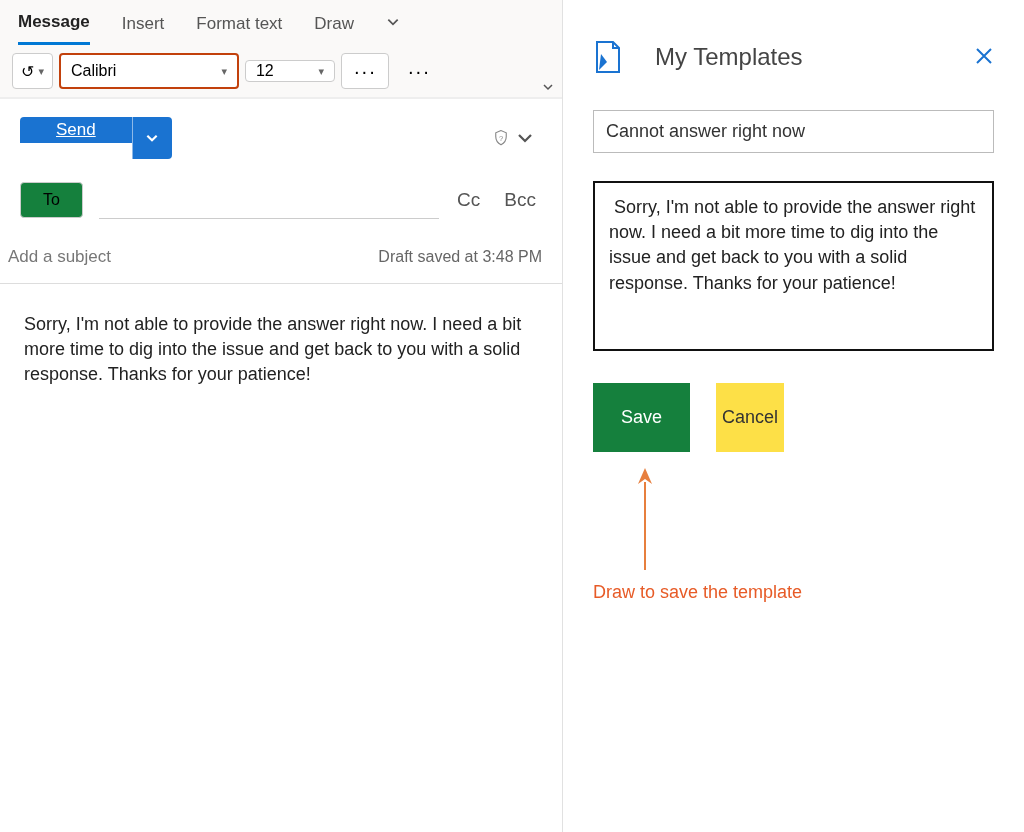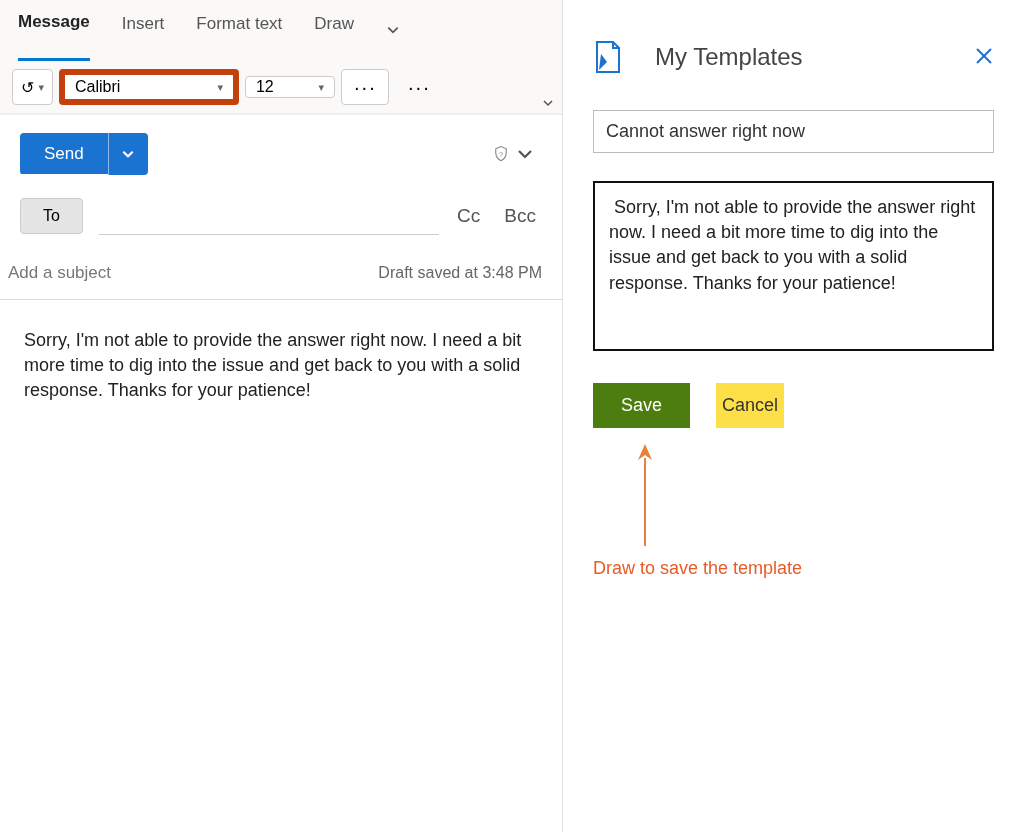--- a/index.html
+++ b/index.html
@@ -2,62 +2,62 @@
 <html><head>
 <meta charset="utf-8">
 <style>
   * { box-sizing: border-box; margin: 0; padding: 0; font-family: "Segoe UI", Arial, sans-serif; }
   body { background: #faf9f8; width: 1024px; height: 832px; overflow: hidden; display: flex; }
   .left-pane { width: 562px; height: 832px; display: flex; flex-direction: column; }
   .right-pane { width: 462px; height: 832px; border-left: 1px solid #e1e1e1; background: #fff; padding: 40px 30px 30px 30px; position: relative; }
 
   
   .tabs { display: flex; align-items: center; gap: 32px; padding: 12px 18px 0 18px; font-size: 17px; color: #555; }
-  .tab { padding-bottom: 26px; cursor: pointer; }
+  .tab { padding-bottom: 10px; cursor: pointer; }
   .tab.active { color: #222; font-weight: 600; border-bottom: 3px solid #0078d4; }
   .tab-overflow { padding-bottom: 10px; cursor: pointer; color: #555; }
 
   
   .toolbar { display: flex; align-items: center; gap: 6px; padding: 8px 12px; border-bottom: 1px solid #eee; position: relative; }
   .undo-btn { border: 1px solid #ccc; border-radius: 4px; height: 36px; padding: 0 8px; display: flex; align-items: center; gap: 4px; background: #fff; cursor: pointer; font-size: 16px; }
   .undo-btn .chev { font-size: 11px; color: #666; }
-  .font-select { border: 6px solid #c2410c; border-radius: 4px; height: 36px; padding: 4px 10px; display: flex; align-items: center; justify-content: space-between; background: #fff; cursor: pointer; font-size: 16px; width: 180px; }
+  .font-select { border: 2px solid #c2410c; border-radius: 4px; height: 36px; padding: 4px 10px; display: flex; align-items: center; justify-content: space-between; background: #fff; cursor: pointer; font-size: 16px; width: 180px; }
   .size-select { border: 1px solid #ccc; border-radius: 4px; height: 22px; padding: 0 10px; display: flex; align-items: center; justify-content: space-between; background: #fff; cursor: pointer; font-size: 16px; width: 90px; }
   .chev-down { font-size: 11px; color: #666; }
   .ellipsis-btn { border: 1px solid #ccc; border-radius: 4px; height: 36px; width: 48px; display: flex; align-items: center; justify-content: center; background: #fff; cursor: pointer; font-size: 20px; letter-spacing: 1px; }
   .ellipsis-btn2 { height: 36px; width: 48px; display: flex; align-items: center; justify-content: center; cursor: pointer; font-size: 20px; letter-spacing: 1px; }
   .toolbar-chevron-right { position: absolute; right: 8px; bottom: 2px; font-size: 11px; color: #666; cursor: pointer; }
 
   
   .compose { background: #fff; margin: 0; border-top: 1px solid #eee; flex: 1; display: flex; flex-direction: column; }
   .send-row { display: flex; align-items: center; padding: 18px 20px 14px 20px; gap: 8px; }
   .send-btn { display: flex; border-radius: 4px; overflow: hidden; }
-  .send-main { background: #1a73d1; color: #fff; border: none; padding: 0 24px; height: 41px; font-size: 17px; cursor: pointer; display:flex; align-items:center; font-weight: 500;}
+  .send-main { background: #1a73d1; color: #fff; border: none; padding: 0 36px; height: 26px; font-size: 17px; cursor: pointer; display:flex; align-items:center; font-weight: 500; text-decoration: underline;}
   .send-drop { background: #1a73d1; color: #fff; border: none; border-left: 1px solid rgba(255,255,255,0.5); width: 40px; height: 42px; cursor: pointer; display:flex; align-items:center; justify-content:center; }
   .send-spacer { flex: 1; }
   .shield { color: #888; cursor: pointer; display:flex; align-items:center; gap:6px; padding-right:8px;}
   .shield svg { width: 18px; height: 18px; }
   .to-row { display: flex; align-items: center; padding: 8px 20px; gap: 12px; }
-  .to-btn { border: 1px solid #ccc; border-radius: 4px; background: #e5e5e5; padding: 8px 22px; font-size: 16px; cursor: pointer; }
+  .to-btn { border: 1px solid #ccc; border-radius: 4px; background: #15803d; padding: 8px 22px; font-size: 16px; cursor: pointer; }
   .to-input-line { flex: 1; border-bottom: 1px solid #ccc; height: 38px; margin-left: 4px;}
   .ccbcc { color: #555; font-size: 19px; padding: 0 6px; cursor: pointer; }
   .subject-row { display: flex; align-items: center; justify-content: space-between; padding: 20px 20px 16px 8px; border-bottom: 1px solid #ddd; }
   .subject-placeholder { color: #777; font-size: 17px; }
   .draft-saved { color: #666; font-size: 16px; }
   .body-area { padding: 28px 24px; font-size: 18px; color: #222; line-height: 1.4; }
 
   
   .mt-header { display: flex; align-items: center; gap: 32px; margin-bottom: 36px; }
   .mt-icon { width: 30px; height: 34px; position: relative; }
   .mt-title { font-size: 24px; color: #444; }
   .mt-close { position: absolute; right: 30px; top: 44px; color: #1a73d1; font-size: 24px; cursor: pointer; }
   .tpl-name { border: 1px solid #bbb; width: 100%; padding: 10px 12px; font-size: 18px; color: #333; background: #fff; }
   .tpl-body { border: 2px solid #111; width: 100%; padding: 12px 14px; font-size: 18px; color: #222; line-height: 1.4; margin-top: 28px; min-height: 170px; resize: none; font-family: inherit; background:#fff;}
   .tpl-buttons { display: flex; gap: 26px; margin-top: 28px; }
-  .save-btn { background: #4d7c0f; color: #fff; border: none; padding: 12px 28px; font-size: 18px; cursor: pointer; }
+  .save-btn { background: #15803d; color: #fff; border: none; padding: 24px 28px; font-size: 18px; cursor: pointer; }
   .cancel-btn { background: #fde047; color: #333; border: none; padding: 10px 6px; font-size: 18px; cursor: pointer; }
   .annotation-arrow { color: #e77f3e; margin-top: 10px; margin-left: 42px; }
   .annotation-text { color: #e75b27; font-size: 18px; margin-top: 6px; margin-left: 0px; }
 </style>
 </head>
 <body>
 
 <div class="left-pane">
 
   <div class="tabs">

